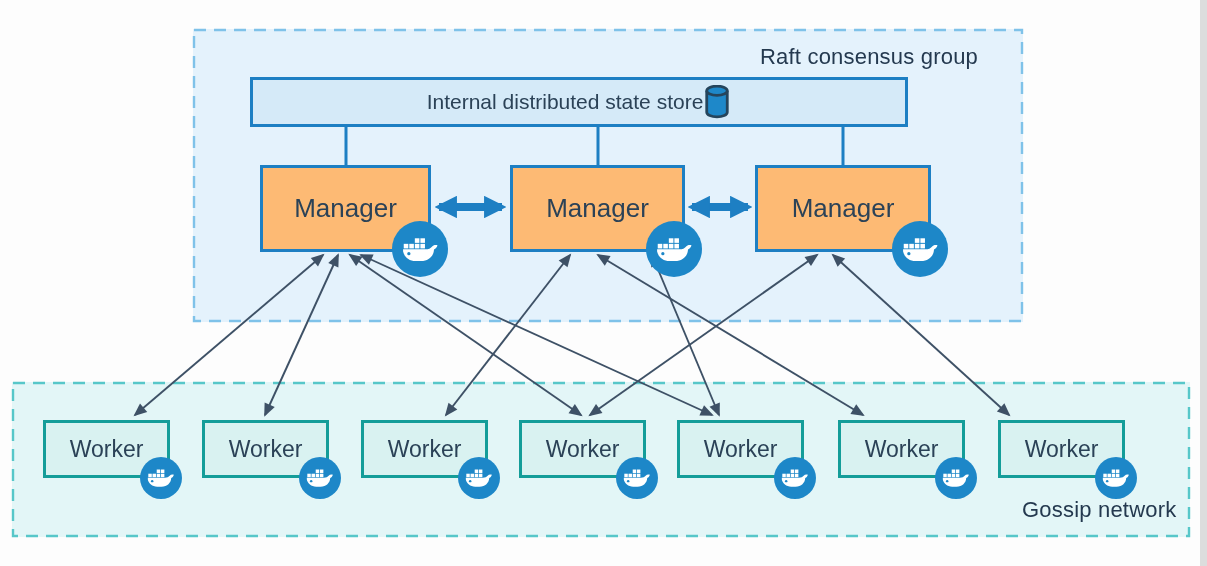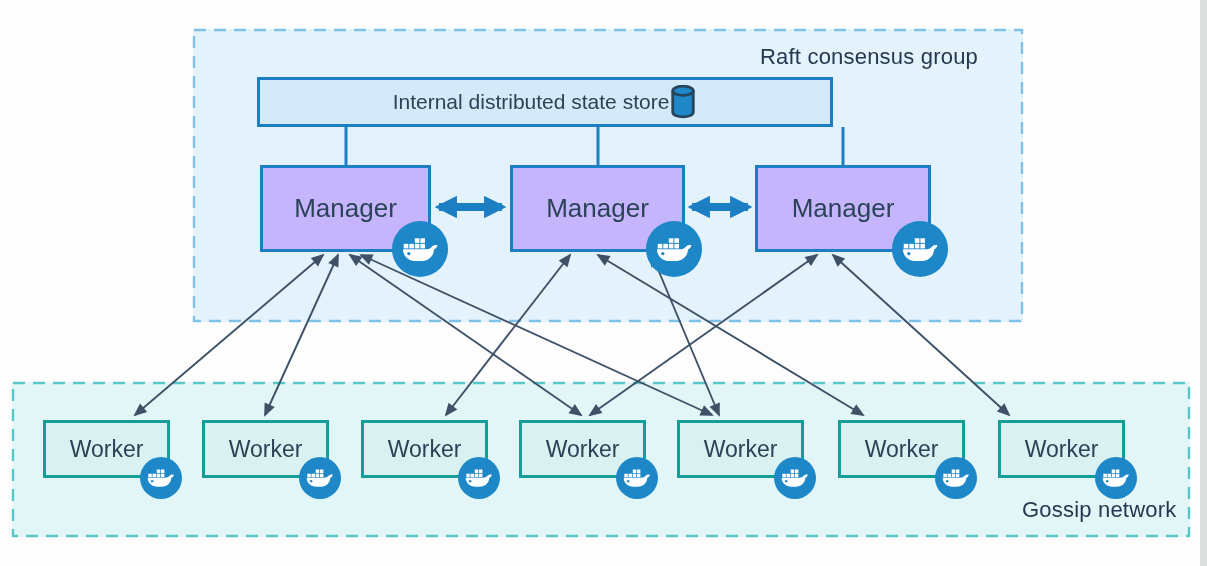--- a/index.html
+++ b/index.html
@@ -14,35 +14,35 @@
   .group-label{
     position:absolute;color:#24394f;font-size:22px;letter-spacing:.2px;
     white-space:nowrap;
   } 
   
   .node{
     position:absolute;box-sizing:border-box;display:flex;
     align-items:center;justify-content:center;z-index:3;
   }
   .manager{
-    top:165px;height:87px;background:#c4b5fd;border:3px solid #1d7fc3;
+    top:165px;height:87px;background:#fdba74;border:3px solid #1d7fc3;
     color:#2b4257;font-size:26px;
   }
   .worker{
     top:420px;height:58px;width:127px;background:#d9f2f1;border:3px solid #149d99;
     color:#2b4257;font-size:23px;
   }
   #manager-1{left:260px;width:171px;}
   #manager-2{left:510px;width:175px;}
   #manager-3{left:755px;width:176px;}
   #worker-1{left:43px;}  #worker-2{left:202px;} #worker-3{left:361px;}
   #worker-4{left:519px;} #worker-5{left:677px;} #worker-6{left:838px;}
   #worker-7{left:998px;}
   #state-store{
-    position:absolute;left:257px;top:77px;width:576px;height:50px;
+    position:absolute;left:250px;top:77px;width:658px;height:50px;
     box-sizing:border-box;background:#d5eaf8;border:3px solid #1d7fc3;
     display:flex;align-items:center;justify-content:center;
     color:#2b4257;font-size:21px;z-index:3;
   }
   
   .badge{
     position:absolute;border-radius:50%;background:#1d87c8;z-index:4;
     display:flex;align-items:center;justify-content:center;
   }
   .manager .badge{width:56px;height:56px;right:-20px;bottom:-28px;}

